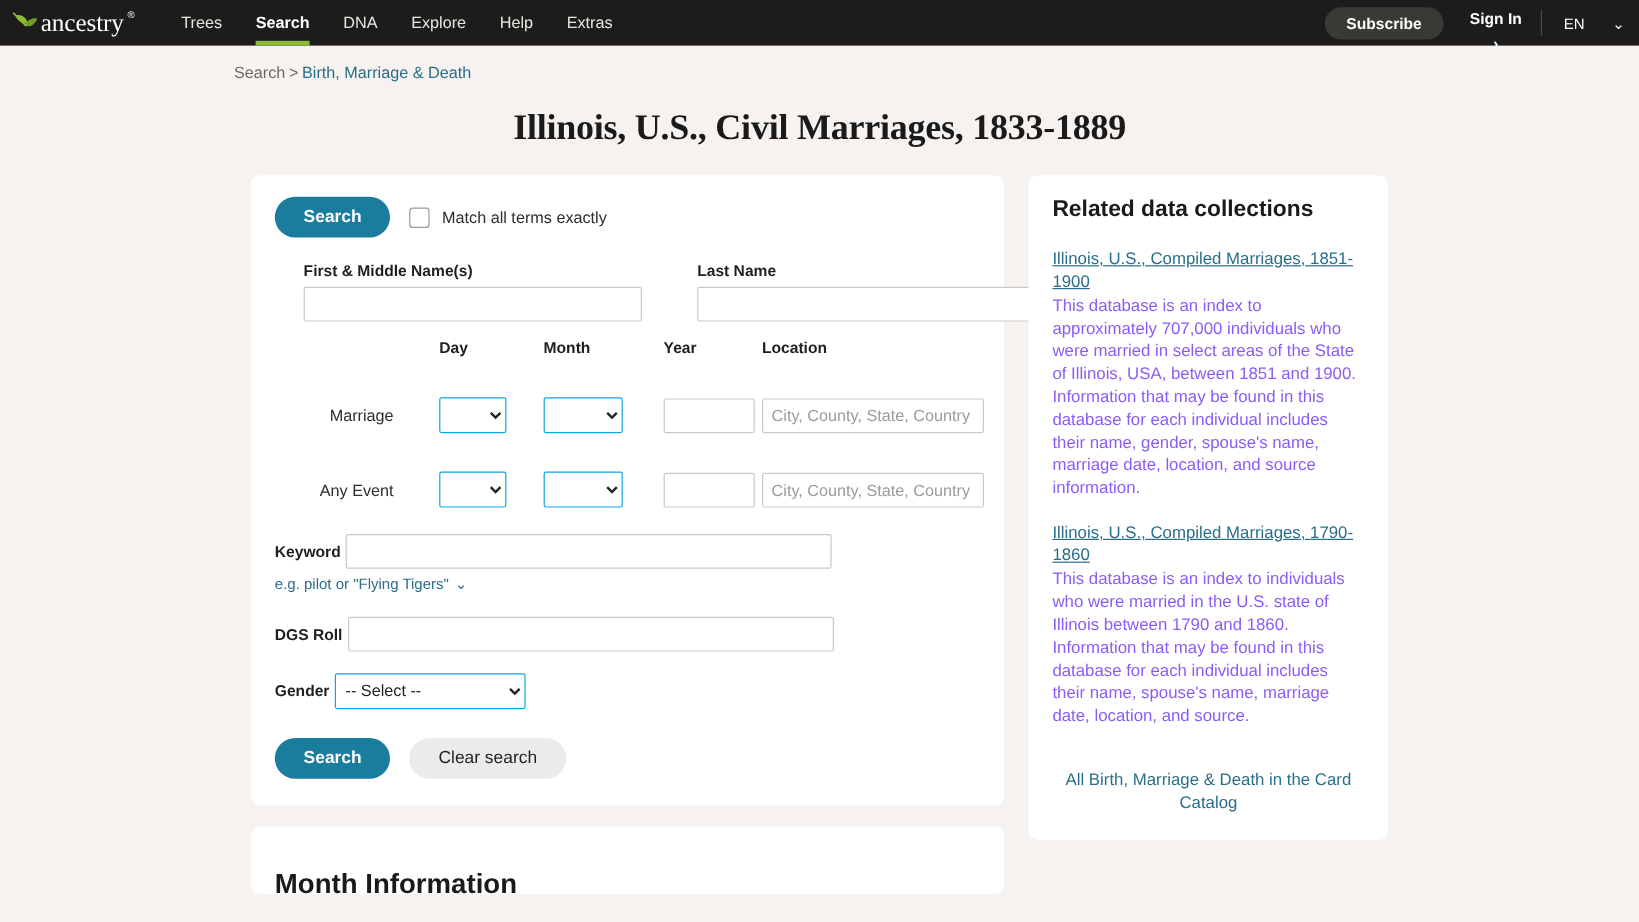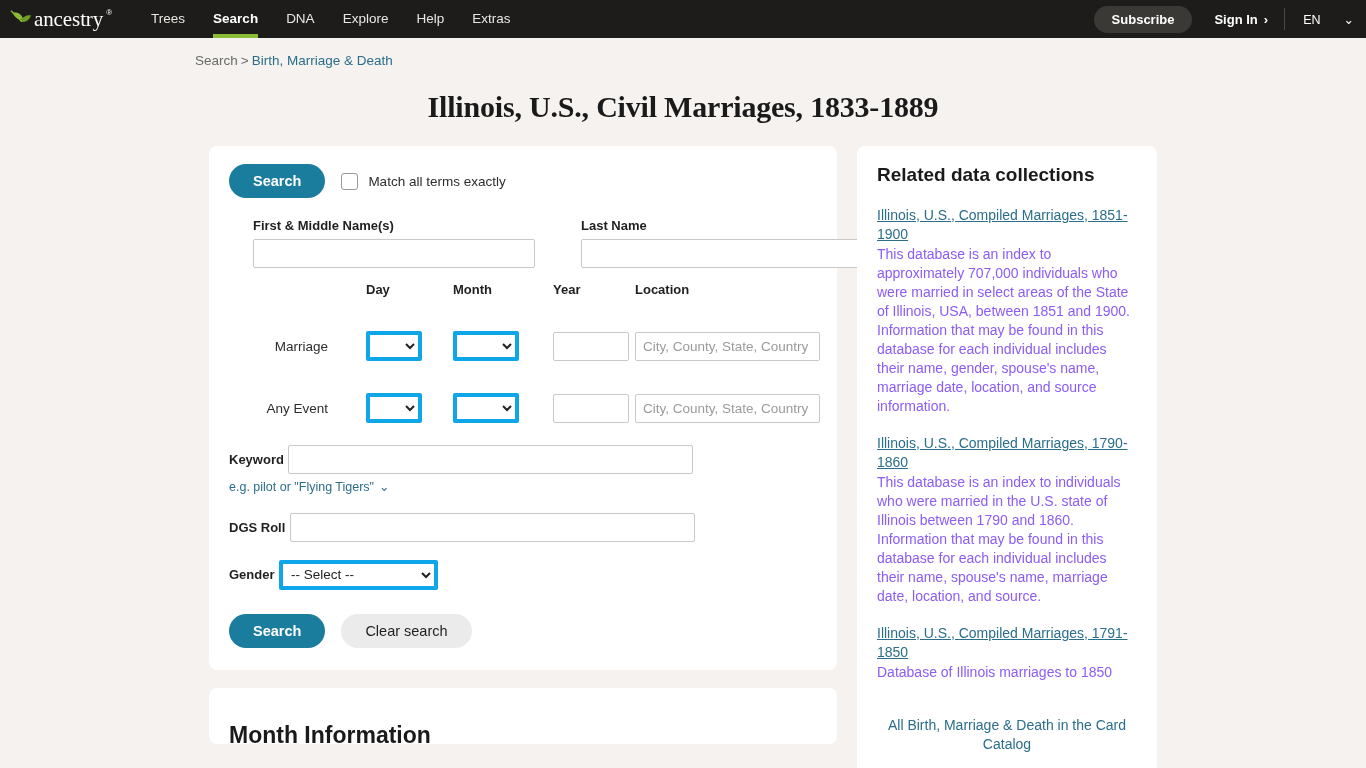--- a/index.html
+++ b/index.html
@@ -84,20 +84,21 @@
     font-size: 13px;
     font-weight: bold;
     margin-left: 22px;
     cursor: pointer;
     display: flex;
     align-items: center;
     gap: 6px;
     padding-right: 16px;
     border-right: 1px solid #4a4845;
     height: 22px;
+    flex-direction: column;
   }
   .lang {
     color: #ffffff;
     font-size: 12.5px;
     margin-left: 18px;
     cursor: pointer;
     display: flex;
     align-items: flex-end;
     gap: 23px;
   }
@@ -209,21 +210,21 @@
     padding-bottom: 6px;
   }
   .dg-rowlabel {
     font-size: 13.5px;
     color: #2d2d2d;
     text-align: right;
     padding-right: 14px;
   }
   .dg-cell { padding: 4px 0; }
   select.sel {
-    border: 4px solid #0ea5e9;
+    border: 1px solid #0ea5e9;
     border-radius: 2px;
     height: 30px;
     font-size: 13.5px;
     font-family: "Liberation Sans", sans-serif;
     background: #fff;
     color: #222;
     padding: 2px 4px;
     outline: none;
   }
   .sel-day { width: 56px; }
@@ -438,22 +439,18 @@
       <div class="coll">
         <a class="coll-link">Illinois, U.S., Compiled Marriages, 1851-1900</a>
         <div class="coll-desc">This database is an index to approximately 707,000 individuals who were married in select areas of the State of Illinois, USA, between 1851 and 1900. Information that may be found in this database for each individual includes their name, gender, spouse's name, marriage date, location, and source information.</div>
       </div>
 
       <div class="coll">
         <a class="coll-link">Illinois, U.S., Compiled Marriages, 1790-1860</a>
         <div class="coll-desc">This database is an index to individuals who were married in the U.S. state of Illinois between 1790 and 1860. Information that may be found in this database for each individual includes their name, spouse's name, marriage date, location, and source.</div>
       </div>
 
-      <div class="coll">
-        <a class="coll-link">Illinois, U.S., Compiled Marriages, 1791-1850</a>
-        <div class="coll-desc">Database of Illinois marriages to 1850</div>
-      </div>
 
       <a class="catalog-link">All Birth, Marriage &amp; Death in the Card Catalog</a>
     </div>
   </div>
 
 </div>
 
 </body></html>

